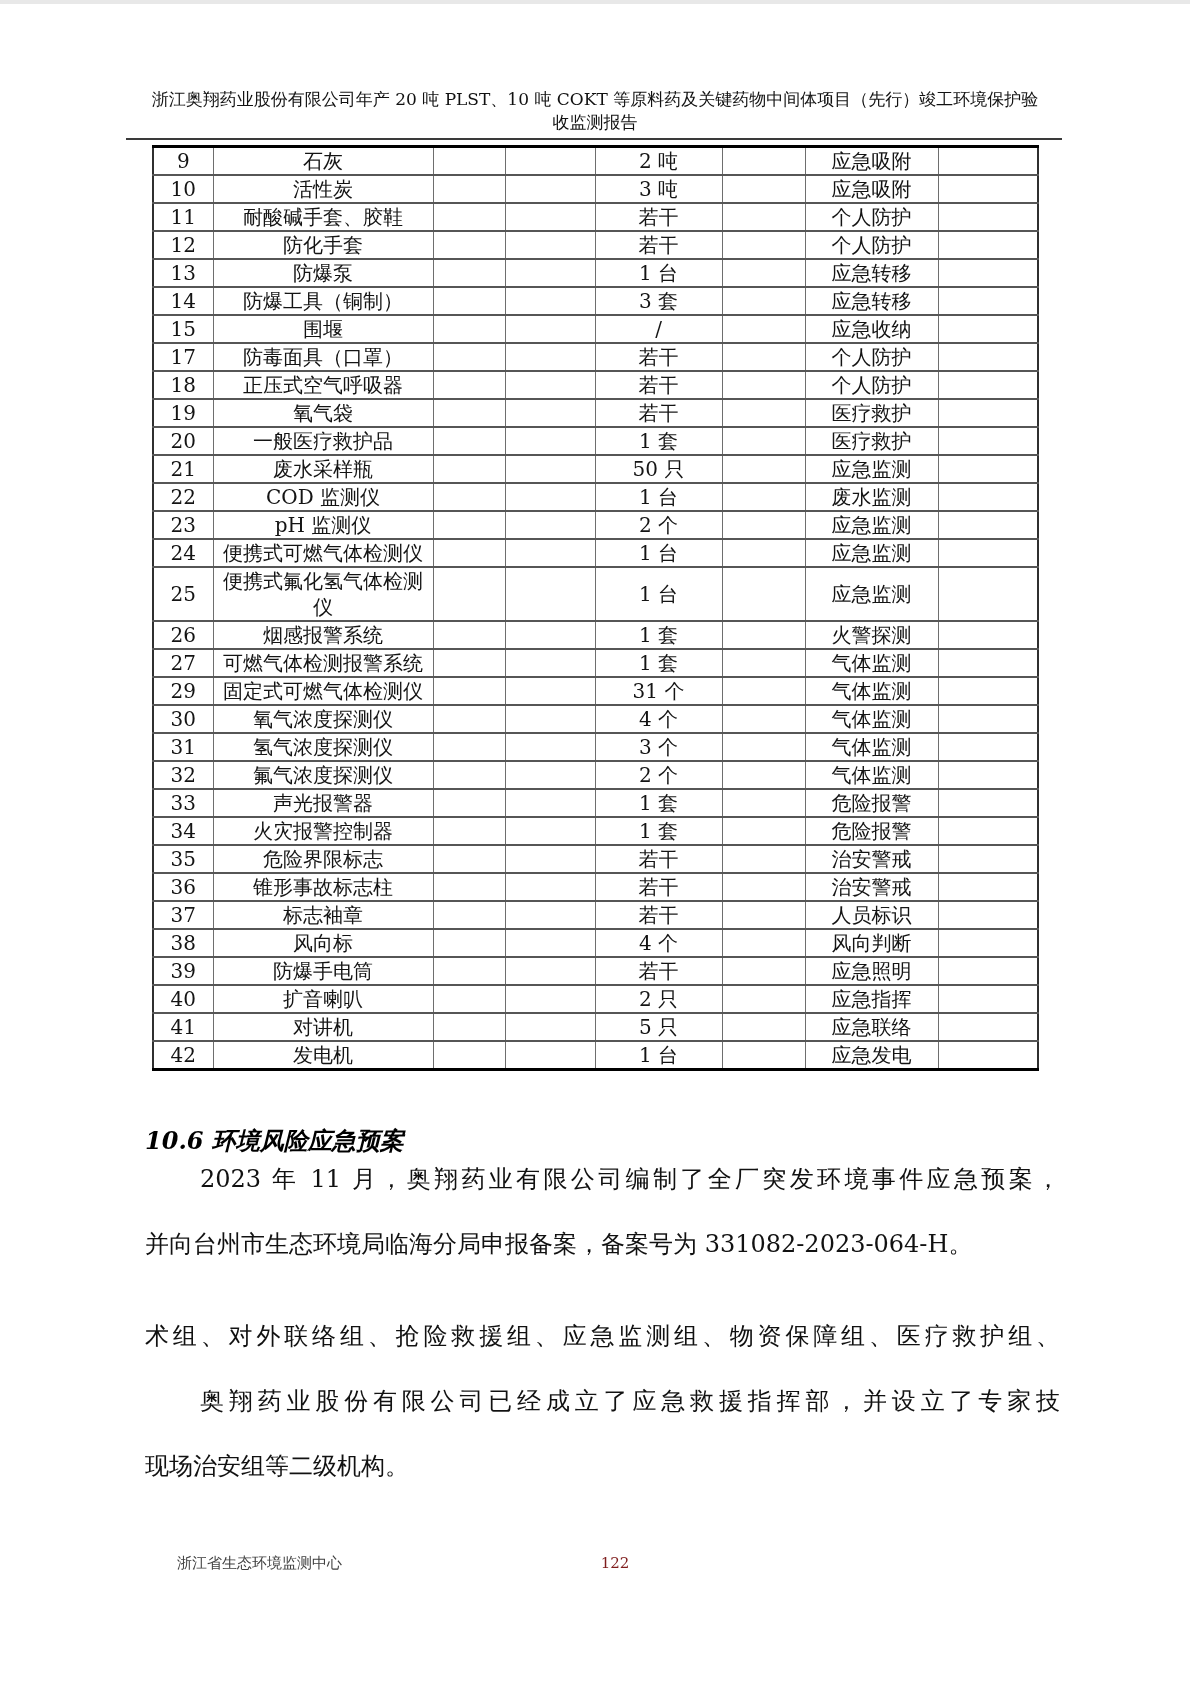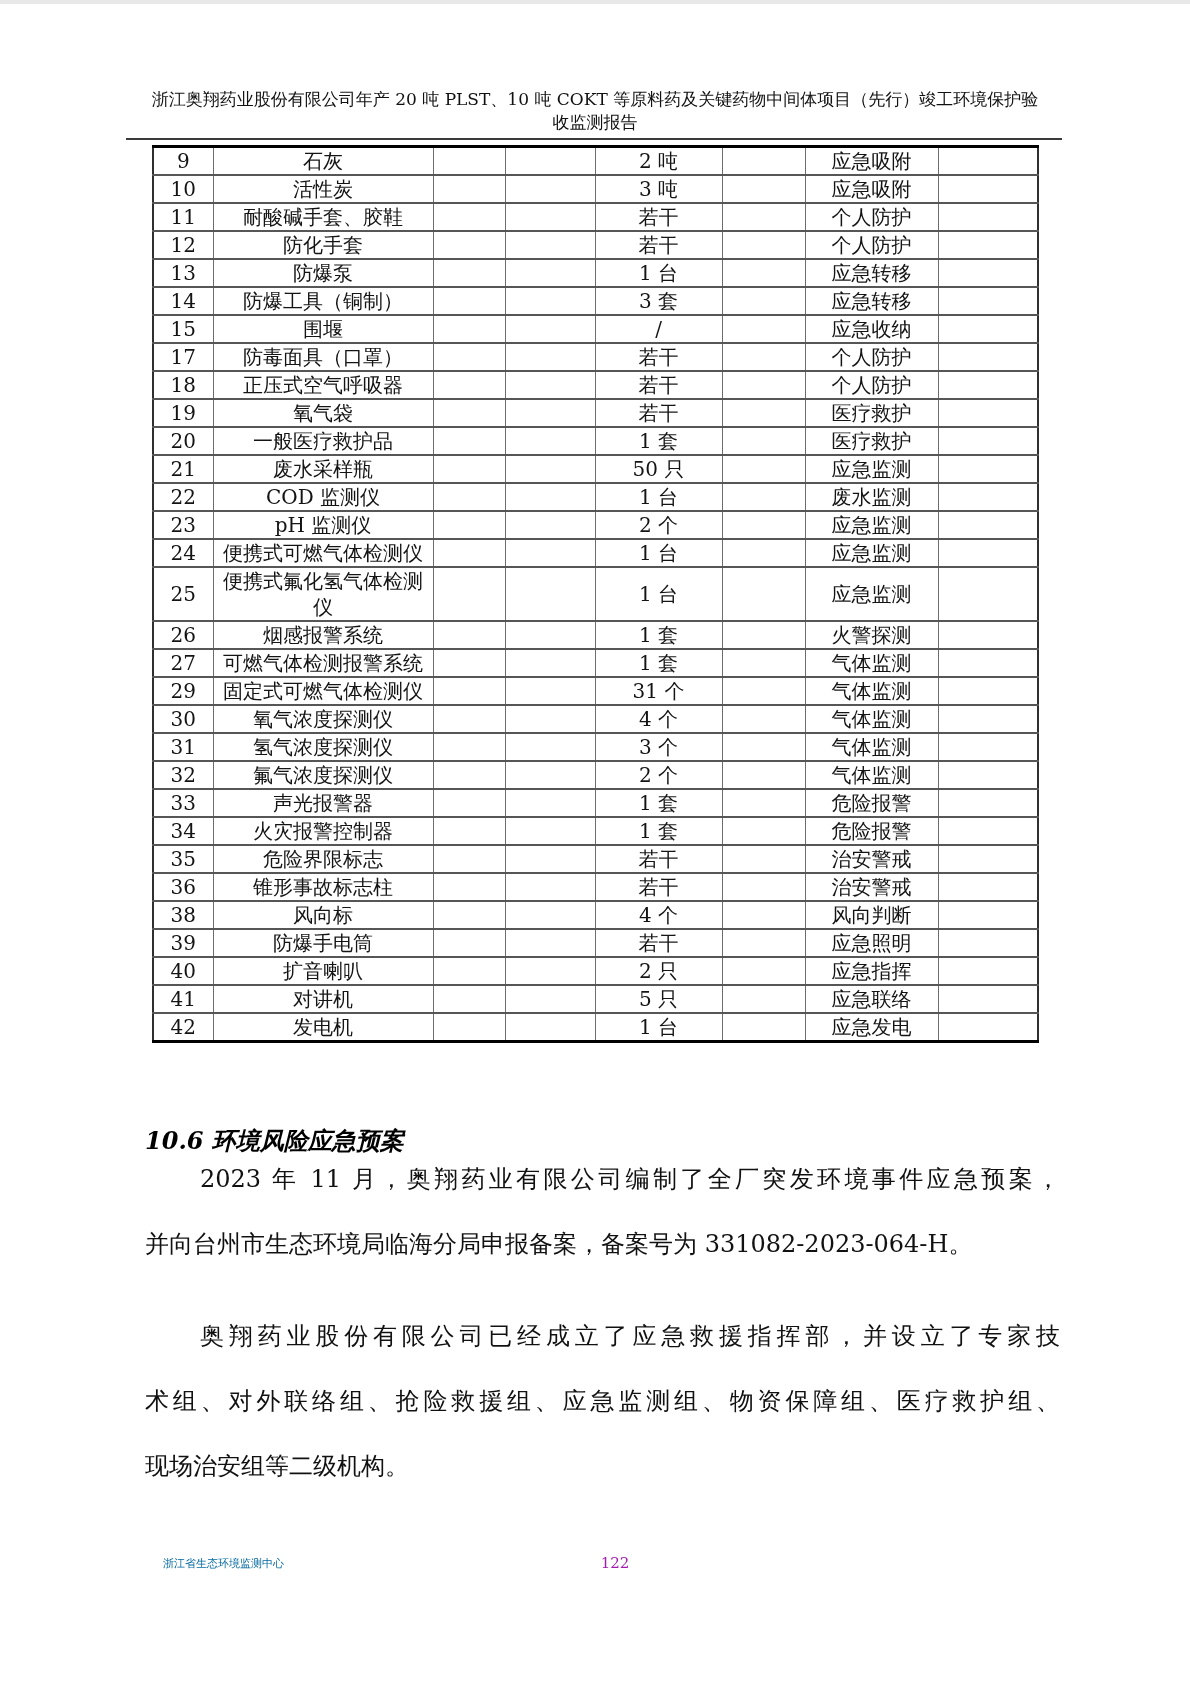--- a/index.html
+++ b/index.html
@@ -62,26 +62,26 @@
   .para-2{top:1300px;}
   .p-line{
     line-height:65px;height:65px;
     text-align:justify;text-align-last:justify;
     white-space:nowrap;
   }
   .p-line.first{text-indent:55px;}
   .p-line.last{text-align-last:left;}
   
   .footer-org{
-    position:absolute;top:1550px;left:163px;
-    font-size:11px;line-height:19px;color:#0369a1;
+    position:absolute;top:1550px;left:177px;
+    font-size:15px;line-height:19px;color:#404040;
   }
   .footer-pagenum{
     position:absolute;top:1550px;left:575px;width:80px;
-    text-align:center;font-size:15px;line-height:19px;color:#a21caf;
+    text-align:center;font-size:15px;line-height:19px;color:#7f1d1d;
   }
 </style>
 </head>
 <body>
 
 <div class="page">
 
   <div class="doc-header">
     <div class="hline">浙江奥翔药业股份有限公司年产 20 吨 PLST、10 吨 COKT 等原料药及关键药物中间体项目（先行）竣工环境保护验</div>
     <div class="hline">收监测报告</div>
@@ -355,20 +355,30 @@
           <td>36</td>
           <td>锥形事故标志柱</td>
           <td></td>
           <td></td>
           <td>若干</td>
           <td></td>
           <td>治安警戒</td>
           <td></td>
         </tr>
         <tr>
+          <td>37</td>
+          <td>标志袖章</td>
+          <td></td>
+          <td></td>
+          <td>若干</td>
+          <td></td>
+          <td>人员标识</td>
+          <td></td>
+        </tr>
+        <tr>
           <td>38</td>
           <td>风向标</td>
           <td></td>
           <td></td>
           <td>4 个</td>
           <td></td>
           <td>风向判断</td>
           <td></td>
         </tr>
         <tr>
@@ -415,21 +425,21 @@
   </table>
 
   <div class="section-heading">10.6 环境风险应急预案</div>
 
   <div class="paragraph para-1">
     <div class="p-line first">2023 年 11 月，奥翔药业有限公司编制了全厂突发环境事件应急预案，</div>
     <div class="p-line last">并向台州市生态环境局临海分局申报备案，备案号为 331082-2023-064-H。</div>
   </div>
 
   <div class="paragraph para-2">
+    <div class="p-line">术组、对外联络组、抢险救援组、应急监测组、物资保障组、医疗救护组、</div>
     <div class="p-line first">奥翔药业股份有限公司已经成立了应急救援指挥部，并设立了专家技</div>
-    <div class="p-line">术组、对外联络组、抢险救援组、应急监测组、物资保障组、医疗救护组、</div>
     <div class="p-line last">现场治安组等二级机构。</div>
   </div>
 
   <div class="footer-org">浙江省生态环境监测中心</div>
   <div class="footer-pagenum">122</div>
 
 </div>
 
 </body></html>

